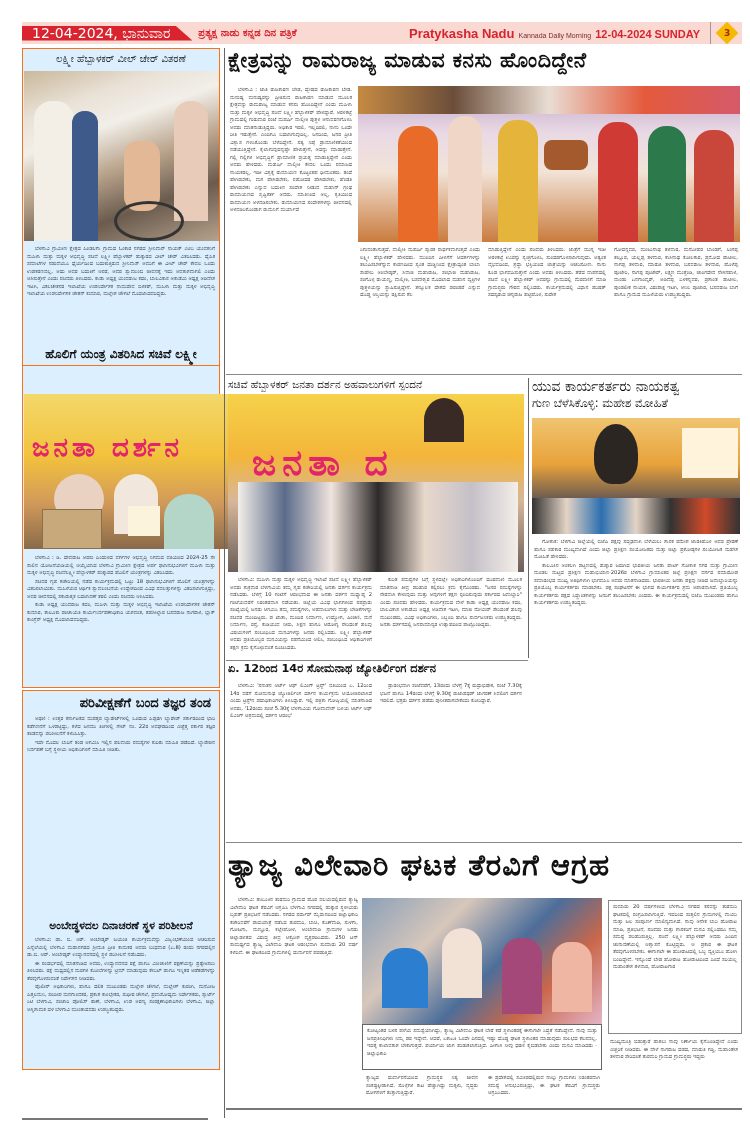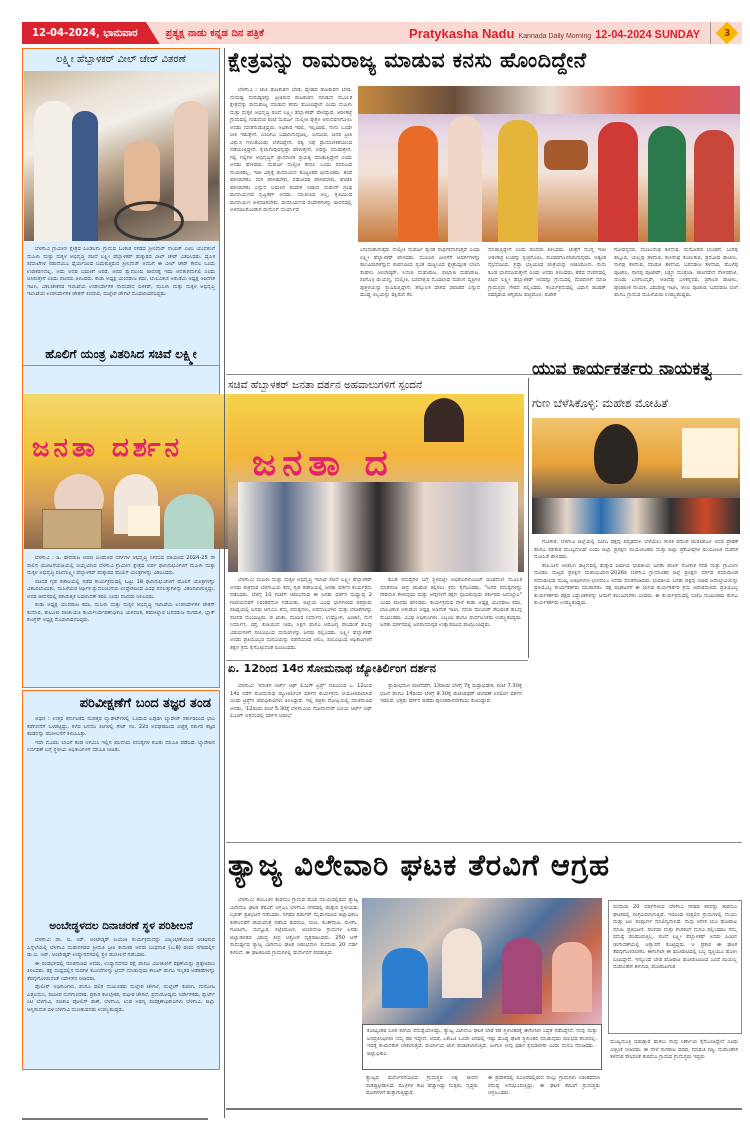--- a/index.html
+++ b/index.html
@@ -1,19 +1,19 @@
 <!DOCTYPE html>
 <html><head>
 <meta charset="utf-8">
 <style>
   * { box-sizing: border-box; margin: 0; padding: 0; }
   body { width: 750px; height: 1147px; background: #fff; font-family: "DejaVu Sans", sans-serif; color: #222; overflow: hidden; position: relative; }
 
   .masthead { position: absolute; left: 22px; top: 22px; width: 720px; height: 22px; display: flex; align-items: center; background: #f9d9d2; }
-  .mh-date { background: #d9232e; color: #fff; font-weight: bold; font-size: 10px; height: 22px; display: flex; align-items: center; padding: 0 22px 0 10px; clip-path: polygon(0 0, 90% 0, 100% 100%, 0 100%); }
+  .mh-date { background: #d9232e; color: #fff; font-weight: normal; font-size: 14px; height: 15px; display: flex; align-items: center; padding: 0 22px 0 10px; clip-path: polygon(0 0, 90% 0, 100% 100%, 0 100%); }
   .mh-kan { color: #d9232e; font-size: 10px; margin-left: 6px; font-weight: bold; }
   .mh-eng { margin-left: auto; display: flex; align-items: baseline; gap: 4px; padding-right: 10px; }
   .mh-eng .brand { color: #d9232e; font-weight: bold; font-size: 13px; font-family: "Liberation Sans", sans-serif; }
   .mh-eng .tag { color: #7a2d2d; font-size: 7px; font-family: "Liberation Sans", sans-serif; }
   .mh-eng .dt { color: #d9232e; font-weight: bold; font-size: 11px; font-family: "Liberation Sans", sans-serif; }
   .mh-page { width: 32px; height: 22px; border-left: 1px solid #999; display: flex; align-items: center; justify-content: center; }
   .mh-page span { width: 16px; height: 16px; background: #f6b800; transform: rotate(45deg); display: flex; align-items: center; justify-content: center; }
   .mh-page span b { transform: rotate(-45deg); font-size: 9px; color: #a03000; }
 
   .box { position: absolute; }
@@ -113,21 +113,21 @@
 <div class="photo" style="left:228px;top:394px;width:296px;height:178px;background:linear-gradient(180deg,#f6d24a 0%,#f3b53a 35%,#d6b79a 60%,#6c5e5a 100%);">
   <div style="position:absolute;top:24px;left:24px;font-size:36px;font-weight:bold;color:#e2246a;letter-spacing:6px;margin-top:24px;">ಜನತಾ ದ</div>
   <div style="position:absolute;left:196px;top:4px;width:40px;height:44px;background:#3a2a26;border-radius:50% 50% 0 0;"></div>
   <div style="position:absolute;left:10px;top:88px;width:280px;height:90px;background:linear-gradient(90deg,#f3eee8,#5b6b8a,#f0e4dd,#2d2a2a,#e8d8cc,#c5c0c8,#f3eee8);"></div>
 </div>
 <div class="txt" style="position:absolute;left:226px;top:574px;width:150px;height:84px;text-indent:8px;">ಬೆಳಗಾವಿ: ಮಹಿಳಾ ಮತ್ತು ಮಕ್ಕಳ ಅಭಿವೃದ್ಧಿ ಇಲಾಖೆ ಸಚಿವೆ ಲಕ್ಷ್ಮೀ ಹೆಬ್ಬಾಳಕರ್ ಅವರು ಶುಕ್ರವಾರ ಬೆಳಗಾವಿಯ ತಮ್ಮ ಗೃಹ ಕಚೇರಿಯಲ್ಲಿ ಜನತಾ ದರ್ಶನ ಕಾರ್ಯಕ್ರಮ ನಡೆಸಿದರು. ಬೆಳಗ್ಗೆ 10 ಗಂಟೆಗೆ ಆರಂಭವಾದ ಈ ಜನತಾ ದರ್ಶನ ಮಧ್ಯಾಹ್ನ 2 ಗಂಟೆಯವರೆಗೆ ನಿರಂತರವಾಗಿ ನಡೆಯಿತು. ಜಿಲ್ಲೆಯ ವಿವಿಧ ಭಾಗಗಳಿಂದ ಸಹಸ್ರಾರು ಸಂಖ್ಯೆಯಲ್ಲಿ ಜನರು ಆಗಮಿಸಿ ತಮ್ಮ ಸಮಸ್ಯೆಗಳು, ಅಹವಾಲುಗಳು ಮತ್ತು ಬೇಡಿಕೆಗಳನ್ನು ಸಚಿವರ ಮುಂದಿಟ್ಟರು. ಪ ಖಾತಾ, ಮಂದಿರ ನಿರ್ಮಾಣ, ಉದ್ಯೋಗ, ಪಿಂಚಣಿ, ಮನೆ ನಿರ್ಮಾಣ, ರಸ್ತೆ, ಕುಡಿಯುವ ನೀರು, ಶಿಕ್ಷಣ ಹಾಗೂ ಆರೋಗ್ಯ ಸೇರಿದಂತೆ ಹಲವು ವಿಷಯಗಳಿಗೆ ಸಂಬಂಧಿಸಿದ ಮನವಿಗಳನ್ನು ಜನರು ಸಲ್ಲಿಸಿದರು. ಲಕ್ಷ್ಮೀ ಹೆಬ್ಬಾಳಕರ್ ಅವರು ಪ್ರತಿಯೊಬ್ಬರ ಮನವಿಯನ್ನು ಸಹನೆಯಿಂದ ಆಲಿಸಿ, ಸಂಬಂಧಿಸಿದ ಅಧಿಕಾರಿಗಳಿಗೆ ತಕ್ಷಣ ಕ್ರಮ ಕೈಗೊಳ್ಳುವಂತೆ ಸೂಚಿಸಿದರು.</div>
 <div class="txt" style="position:absolute;left:376px;top:574px;width:150px;height:84px;text-indent:8px;">ಕುರಿತ ಸಮಸ್ಯೆಗಳ ಬಗ್ಗೆ ಸ್ಥಳದಲ್ಲೇ ಅಧಿಕಾರಿಗಳೊಂದಿಗೆ ದೂರವಾಣಿ ಮೂಲಕ ಮಾತನಾಡಿ ತೀವ್ರ ಪರಿಹಾರ ಕಲ್ಪಿಸಲು ಕ್ರಮ ಕೈಗೊಂಡರು. "ಜನರ ಸಮಸ್ಯೆಗಳನ್ನು ನೇರವಾಗಿ ಕೇಳುವುದು ಮತ್ತು ಅವುಗಳಿಗೆ ತಕ್ಷಣ ಸ್ಪಂದಿಸುವುದು ಸರ್ಕಾರದ ಜವಾಬ್ದಾರಿ" ಎಂದು ಸಚಿವರು ಹೇಳಿದರು. ಕಾರ್ಯಕ್ರಮದ ವೇಳೆ ಕಾಡಾ ಅಧ್ಯಕ್ಷ ಯುವರಾಜ ಕದಂ, ಬಾಲವಿಕಾಸ ಅಕಾಡೆಮಿ ಅಧ್ಯಕ್ಷ ಅಡಿವೇಶ ಇಟಗಿ, ಮಾಜಿ ಮೇಯರ್ ಸೇರಿದಂತೆ ಹಲವು ಮುಖಂಡರು, ವಿವಿಧ ಅಧಿಕಾರಿಗಳು, ಸಿಬ್ಬಂದಿ ಹಾಗೂ ಸಾರ್ವಜನಿಕರು ಉಪಸ್ಥಿತರಿದ್ದರು. ಜನತಾ ದರ್ಶನದಲ್ಲಿ ಜನಸಾಮಾನ್ಯರ ಉತ್ಸಾಹದಿಂದ ಪಾಲ್ಗೊಂಡಿದ್ದರು.</div>
 
 <div class="vrule" style="left:528px;top:378px;height:280px;"></div>
 
-<div class="hl" style="position:absolute;left:532px;top:358px;width:210px;font-size:17px;font-weight:bold;color:#111;">ಯುವ ಕಾರ್ಯಕರ್ತರು ನಾಯಕತ್ವ</div>
+<div class="hl" style="position:absolute;left:532px;top:378px;width:210px;font-size:14px;font-weight:normal;color:#111;">ಯುವ ಕಾರ್ಯಕರ್ತರು ನಾಯಕತ್ವ</div>
 <div class="hl" style="position:absolute;left:532px;top:396px;width:210px;font-size:11.5px;font-weight:normal;color:#111;">ಗುಣ ಬೆಳೆಸಿಕೊಳ್ಳಿ: ಮಹೇಶ ಮೋಹಿತೆ</div>
 <div class="photo" style="left:532px;top:418px;width:208px;height:116px;background:linear-gradient(180deg,#f0c470 0%,#e8a23a 40%,#6a5a52 70%,#3a3838 100%);">
   <div style="position:absolute;left:62px;top:6px;width:44px;height:60px;background:#2c2622;border-radius:50% 50% 40% 40%;"></div>
   <div style="position:absolute;left:150px;top:10px;width:56px;height:50px;background:#fff3dc;"></div>
   <div style="position:absolute;left:0;top:80px;width:208px;height:36px;background:linear-gradient(90deg,#333,#e4d4c6,#2c6fb0,#e4d4c6,#333,#d04a2a,#333);"></div>
 </div>
 <div class="txt" style="position:absolute;left:530px;top:536px;width:212px;height:300px;">
   <p>ಗೋಕಾಕ: ಬೆಳಗಾವಿ ಜಿಲ್ಲೆಯಲ್ಲಿ ಬಿಜೆಪಿ ಪಕ್ಷವು ಸದೃಢವಾಗಿ ಬೆಳೆಯಲು ಶಾಸಕ ರಮೇಶ ಜಾರಕಿಹೊಳಿ ಅವರ ಪ್ರೇರಣೆ ಹಾಗೂ ಸಹಕಾರ ಮುಖ್ಯವಾಗಿದೆ ಎಂದು ಜಿಲ್ಲಾ ಪ್ರಶಿಕ್ಷಣ ಸಂಯೋಜಕರು ಮತ್ತು ಜಿಲ್ಲಾ ಪ್ರಕೋಷ್ಠಗಳ ಸಂಯೋಜಕ ಮಹೇಶ ಮೋಹಿತೆ ಹೇಳಿದರು.</p>
   <p>ತಾಲೂಕಿನ ಅಂಕಲಗಿ ಪಟ್ಟಣದಲ್ಲಿ ಹುಕ್ಕಾರ ಜರುಗಿದ ಭಾರತೀಯ ಜನತಾ ಪಾರ್ಟಿ ಗೋಕಾಕ ನಗರ ಮತ್ತು ಗ್ರಾಮೀಣ ಮಂಡಲ ಮಟ್ಟದ ಪ್ರಶಿಕ್ಷಣ ಮಹಾಭಿಯಾನ-2026ರ ಬೆಳಗಾವಿ ಗ್ರಾಮಾಂತರ ಜಿಲ್ಲೆ ಪ್ರಶಿಕ್ಷಣ ವರ್ಗದ ಸಮಾರೋಪ ಸಮಾರಂಭದ ಮುಖ್ಯ ಅತಿಥಿಗಳಾಗಿ ಭಾಗವಹಿಸಿ ಅವರು ಮಾತನಾಡಿದರು. ಭಾರತೀಯ ಜನತಾ ಪಕ್ಷವು ನೀಡಿದ ಜವಾಬ್ದಾರಿಯನ್ನು ಪ್ರತಿಯೊಬ್ಬ ಕಾರ್ಯಕರ್ತರು ಮಾಡಬೇಕು. ಪಕ್ಷ ಸಂಘಟನೆಗೆ ಈ ಭಾಗದ ಕಾರ್ಯಕರ್ತರ ಶ್ರಮ ಅಪಾರವಾಗಿದೆ. ಪ್ರತಿಯೊಬ್ಬ ಕಾರ್ಯಕರ್ತರು ಪಕ್ಷದ ಸಿದ್ಧಾಂತಗಳನ್ನು ಜನರಿಗೆ ತಲುಪಿಸಬೇಕು ಎಂದರು. ಈ ಕಾರ್ಯಕ್ರಮದಲ್ಲಿ ಬಿಜೆಪಿ ಮುಖಂಡರು ಹಾಗೂ ಕಾರ್ಯಕರ್ತರು ಉಪಸ್ಥಿತರಿದ್ದರು.</p>
 </div>

